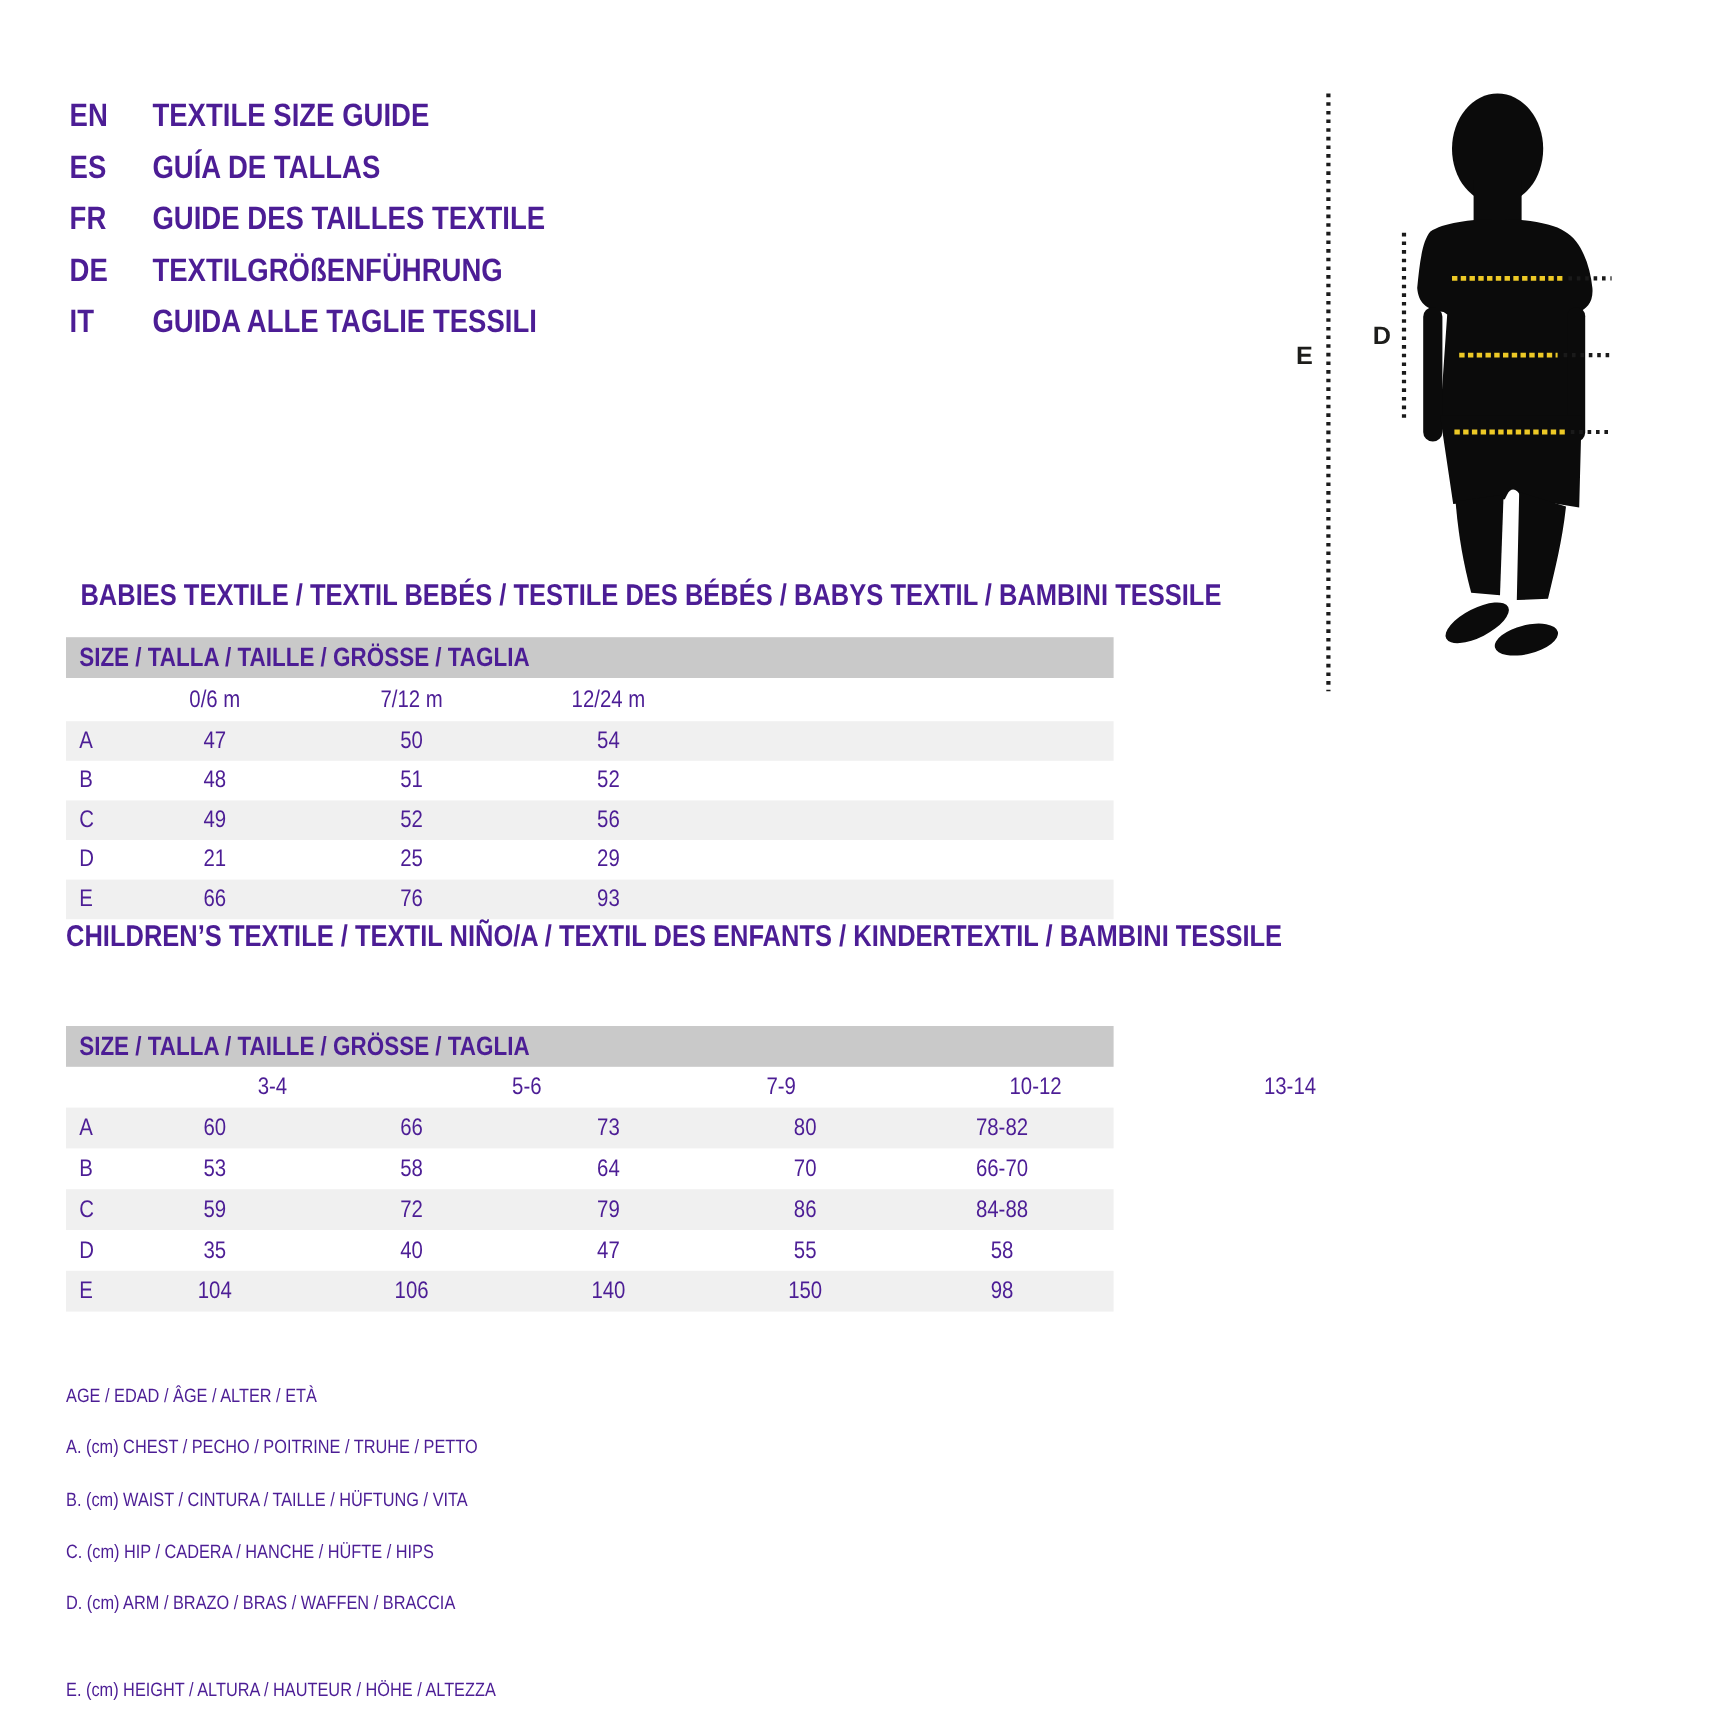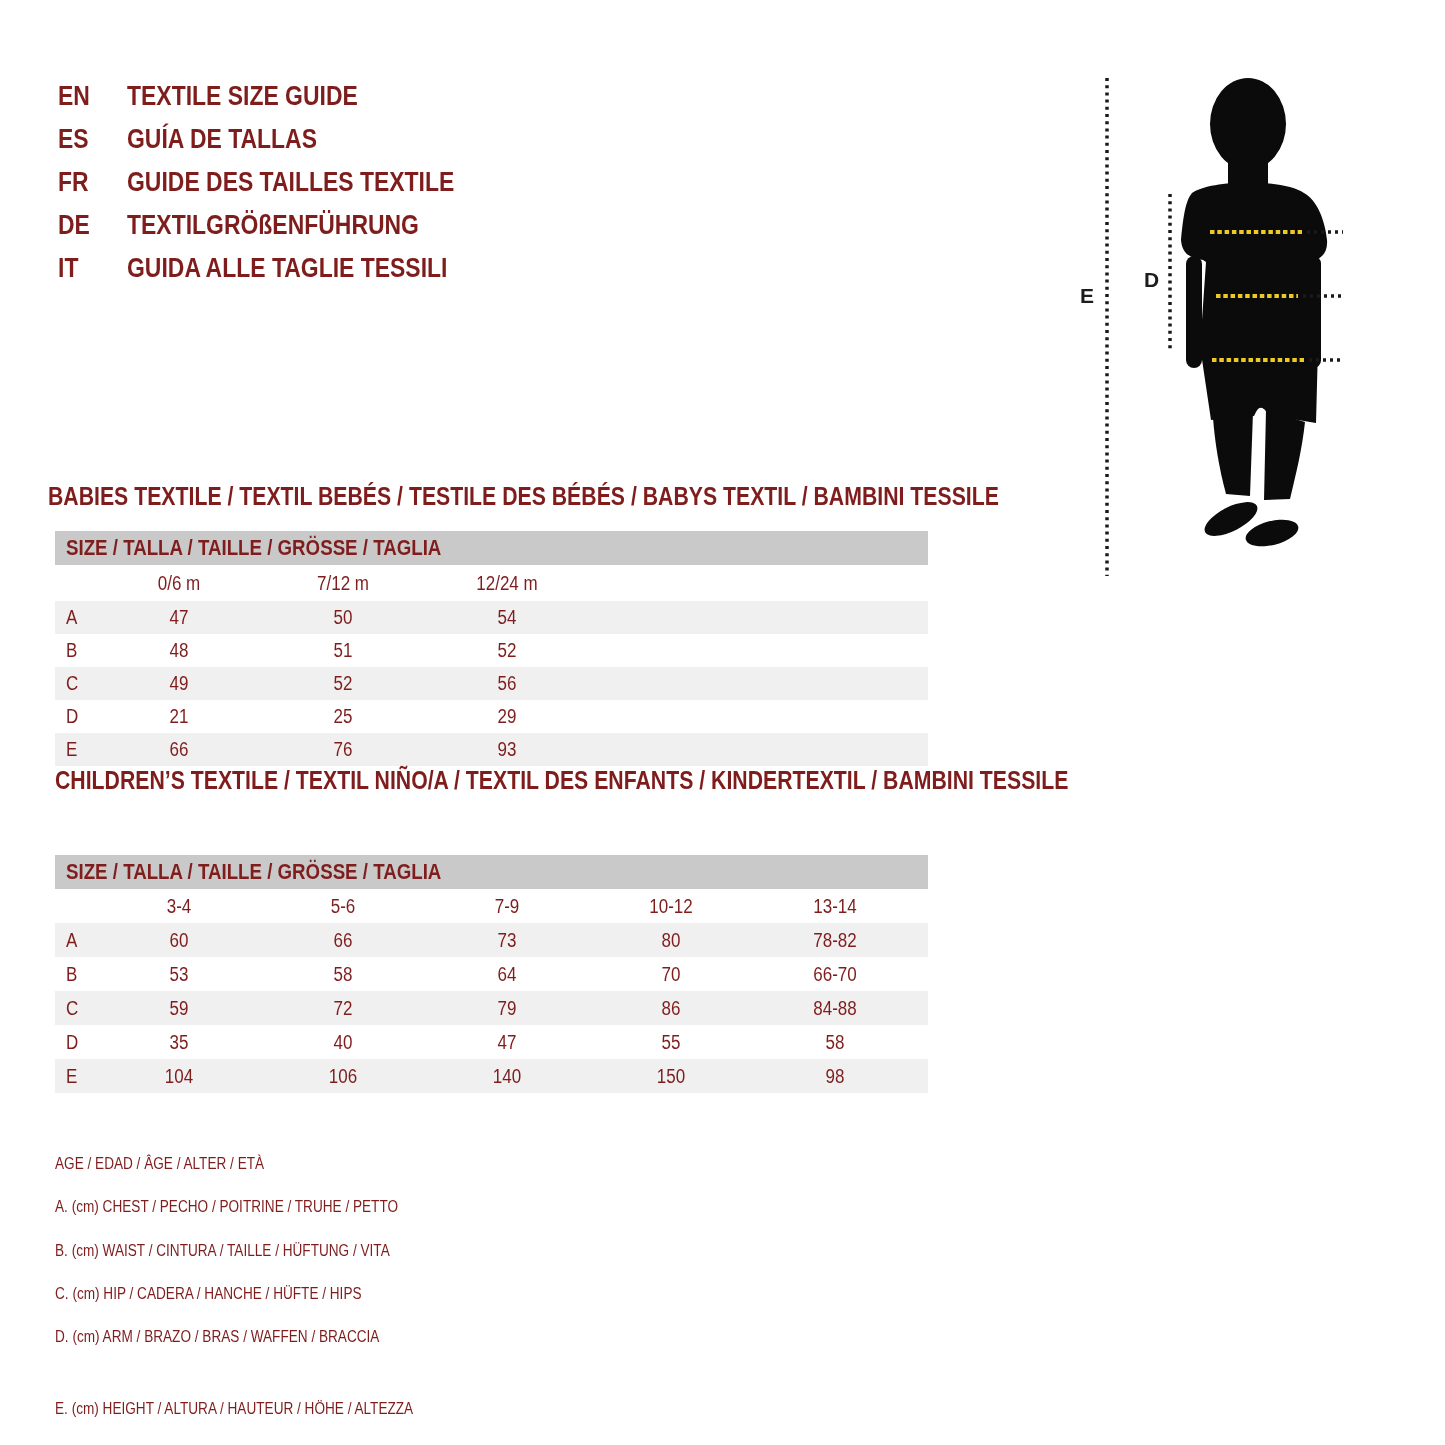--- a/index.html
+++ b/index.html
@@ -1,37 +1,37 @@
 <!DOCTYPE html>
 <html><head>
 <meta charset="utf-8">
 <style>
   html,body{margin:0;padding:0;background:#ffffff;}
   .canvas{
     position:relative;width:1343px;height:1445px;background:#fff;overflow:hidden;
-    font-family:"Liberation Sans", sans-serif;color:#7f1d1d;
+    font-family:"Liberation Sans", sans-serif;color:#4c1d95;
   }
   .abs{position:absolute;}
   
   .cond{display:inline-block;transform:scaleX(.85);transform-origin:0 50%;white-space:nowrap;}
   
   .lang-row{display:flex;height:27px;margin-bottom:16px;font-size:27px;font-weight:bold;}
   .lang-code{display:inline-block;width:69px;}
   
   .sec-title{font-size:25px;font-weight:bold;line-height:25px;white-space:nowrap;}
   
   .tbl{position:absolute;width:873px;}
   .size-bar{background:#c9c9c9;height:34px;display:flex;align-items:center;
             font-size:22px;font-weight:bold;}
   .size-bar .cond{margin-left:11px;}
   .t-row{display:grid;align-items:center;font-size:20px;}
   .babies .t-row{grid-template-columns:42px 164px 164px 164px 1fr;height:33px;}
   .babies .t-head{height:36px;}
   .children .t-row{grid-template-columns:42px 164px 164px 164px 164px 164px 1fr;height:34px;}
-  .children .t-head{height:34px;}
+  .children .t-head{height:34px;gap:48px;}
   .stripe{background:#f0f0f0;}
   .t-row .lbl{transform:scaleX(.85);transform-origin:0 50%;margin-left:11px;white-space:nowrap;}
   .t-row .val{text-align:center;transform:scaleX(.85);transform-origin:50% 50%;white-space:nowrap;}
   
   .legend-line{position:absolute;left:55px;font-size:16px;line-height:24px;white-space:nowrap;}
   
   .fig-label{font-family:"Liberation Sans",sans-serif;font-weight:bold;font-size:21px;fill:#1d1d1b;}
 </style>
 </head>
 <body>
@@ -92,21 +92,21 @@
 
     <line x1="156" y1="236" x2="238" y2="236" stroke="#edc926" stroke-width="4" stroke-dasharray="4.5 2.8"></line>
     <line x1="243" y1="236" x2="301" y2="236" stroke="#1a1a1a" stroke-width="3.5" stroke-dasharray="3 4"></line>
     <text x="316" y="244" class="fig-label">B</text>
 
     <line x1="152" y1="300" x2="244" y2="300" stroke="#edc926" stroke-width="4" stroke-dasharray="4.5 2.8"></line>
     <line x1="249" y1="300" x2="301" y2="300" stroke="#1a1a1a" stroke-width="3.5" stroke-dasharray="3 4"></line>
     <text x="316" y="308" class="fig-label">C</text>
   </svg>
 
-  <div class="abs sec-title" style="left:48px;top:484px;text-align:center;">
+  <div class="abs sec-title" style="left:67px;top:484px;text-align:center;">
     <span class="cond">BABIES TEXTILE / TEXTIL BEBÉS / TESTILE DES BÉBÉS / BABYS TEXTIL / BAMBINI TESSILE</span>
   </div>
 
   <div class="tbl babies" style="left:55px;top:531px;">
     <div class="size-bar">
       <span class="cond">SIZE / TALLA / TAILLE / GRÖSSE / TAGLIA</span>
     </div>
     <div class="t-row t-head">
       <span class="lbl"></span>
       <span class="val">0/6 m</span>

